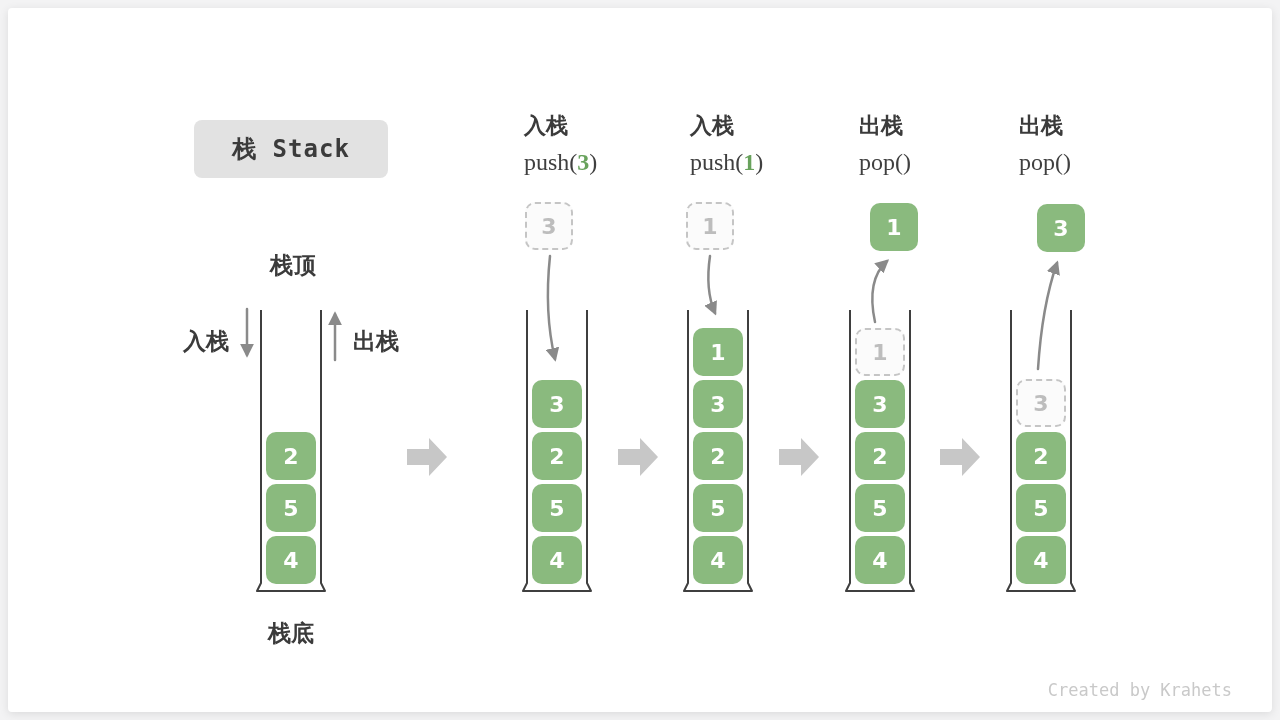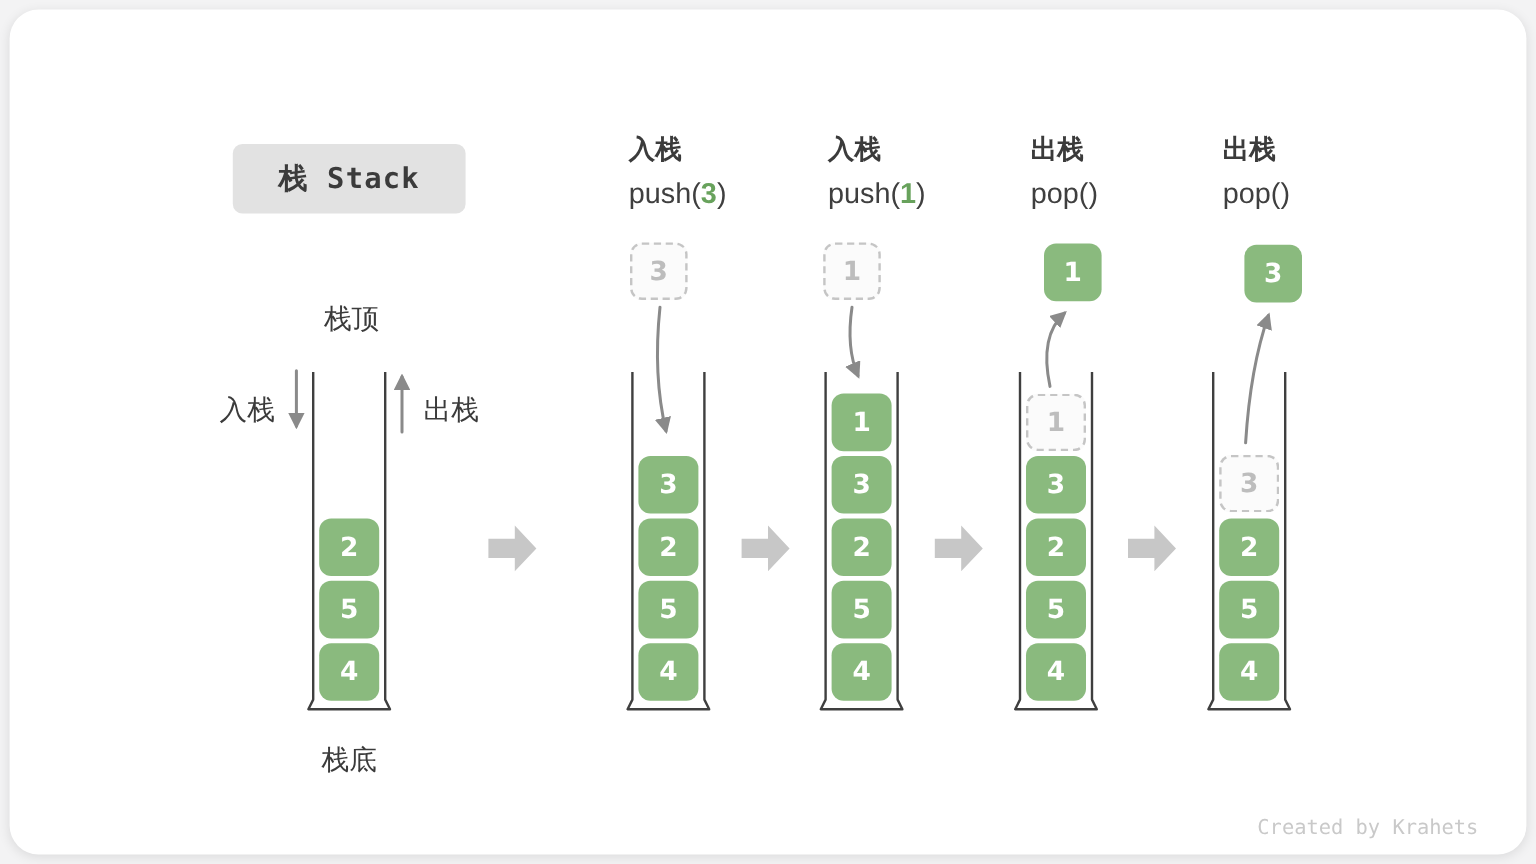--- a/index.html
+++ b/index.html
@@ -8,21 +8,21 @@
     background: #f3f3f4;
     font-family: "DejaVu Sans", "Liberation Sans", sans-serif;
     position: relative;
     overflow: hidden;
   }
   .card {
     position: absolute;
     left: 8px; top: 8px;
     width: 1264px; height: 704px;
     background: #ffffff;
-    border-radius: 24px;
+    border-radius: 4px;
     box-shadow: 0 2px 10px rgba(0,0,0,0.10);
   }
   .overlay {
     position: absolute;
     left: 0; top: 0;
     width: 1280px; height: 720px;
     pointer-events: none;
   }
   .title-box {
     position: absolute;
@@ -31,36 +31,36 @@
     background: #e2e2e2;
     border-radius: 8px;
     display: flex; align-items: center; justify-content: center;
     font-family: "DejaVu Sans Mono", "DejaVu Sans", sans-serif;
     font-size: 24px; font-weight: bold;
     color: #3b3b3b;
     letter-spacing: 1px;
   }
   .side-label {
     position: absolute;
-    font-size: 23px; font-weight: normal;
+    font-size: 23px; font-weight: bold;
     color: #3b3b3b;
     text-align: center;
   }
   .op-header {
     position: absolute;
     top: 104px;
     color: #3b3b3b;
   }
   .op-cjk {
     font-size: 22px; font-weight: bold;
     line-height: 28px;
     margin-bottom: 8px;
   }
   .op-code {
-    font-family: Liberation Sans, sans-serif;
+    font-family: Liberation Serif, serif;
     font-size: 24px;
     line-height: 28px;
     color: #3f3f3f;
   }
   .op-code .arg {
     color: #68a25c;
     font-weight: bold;
   }
   .cell {
     position: absolute;

